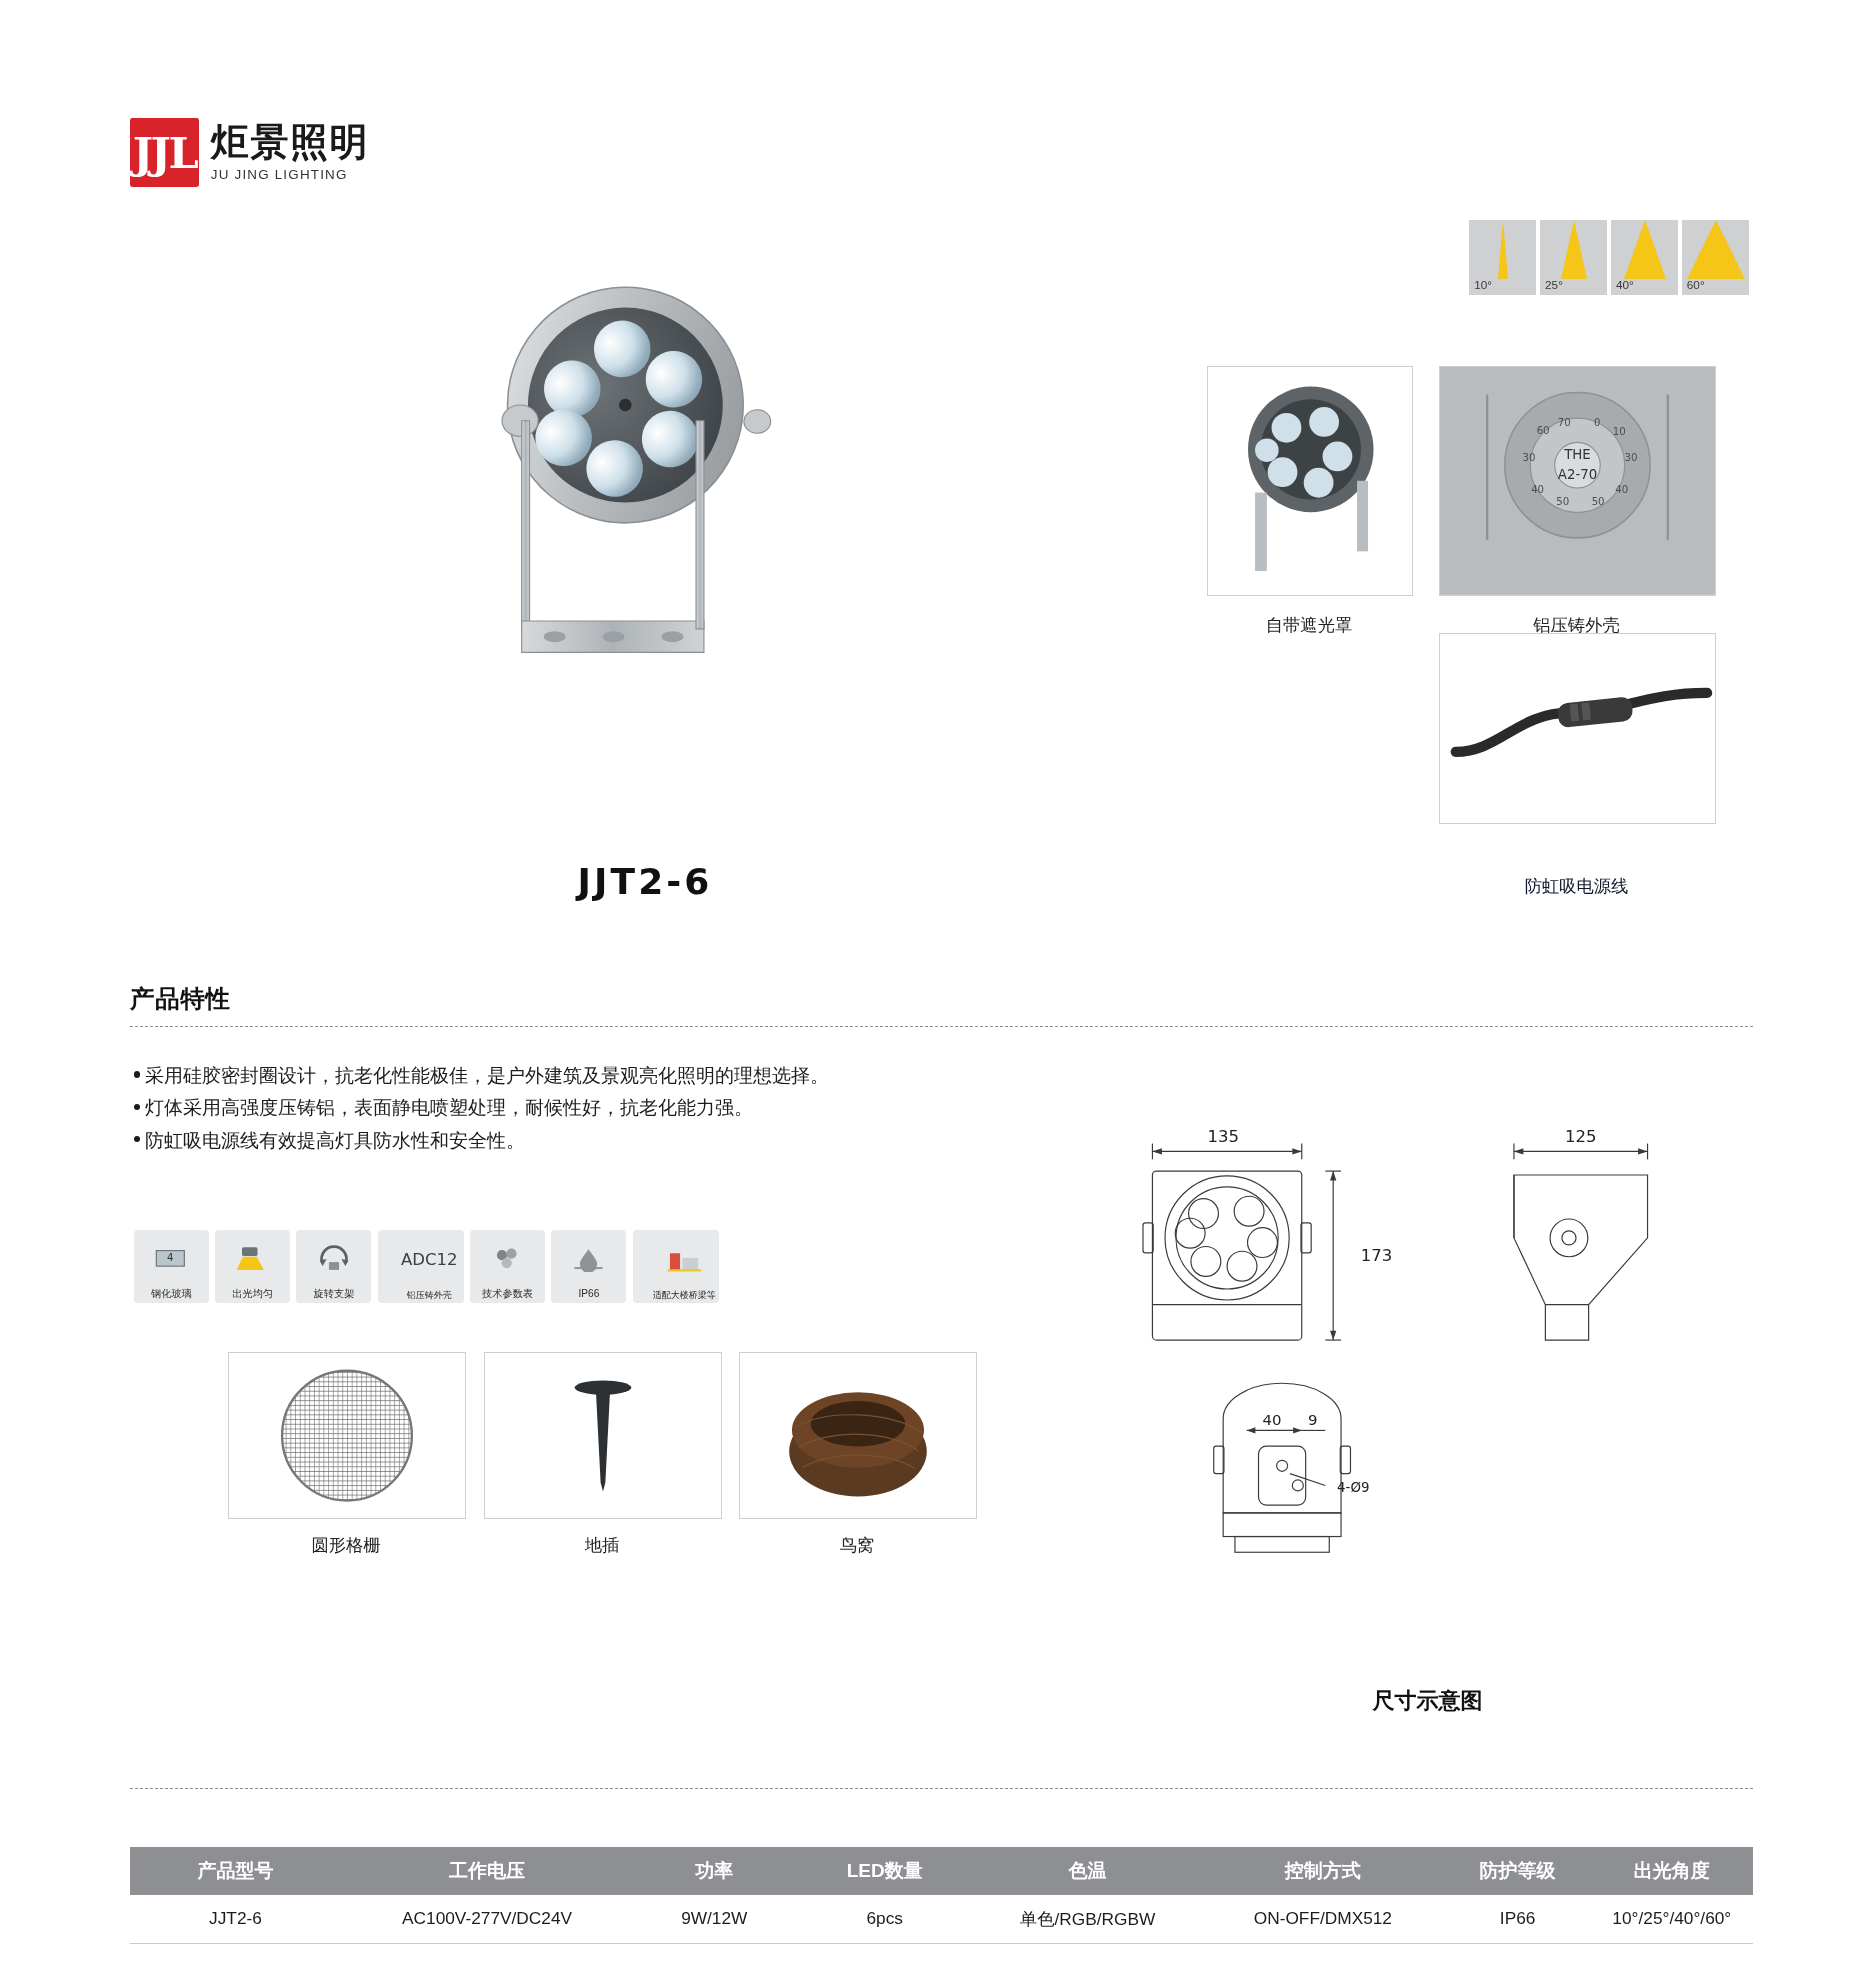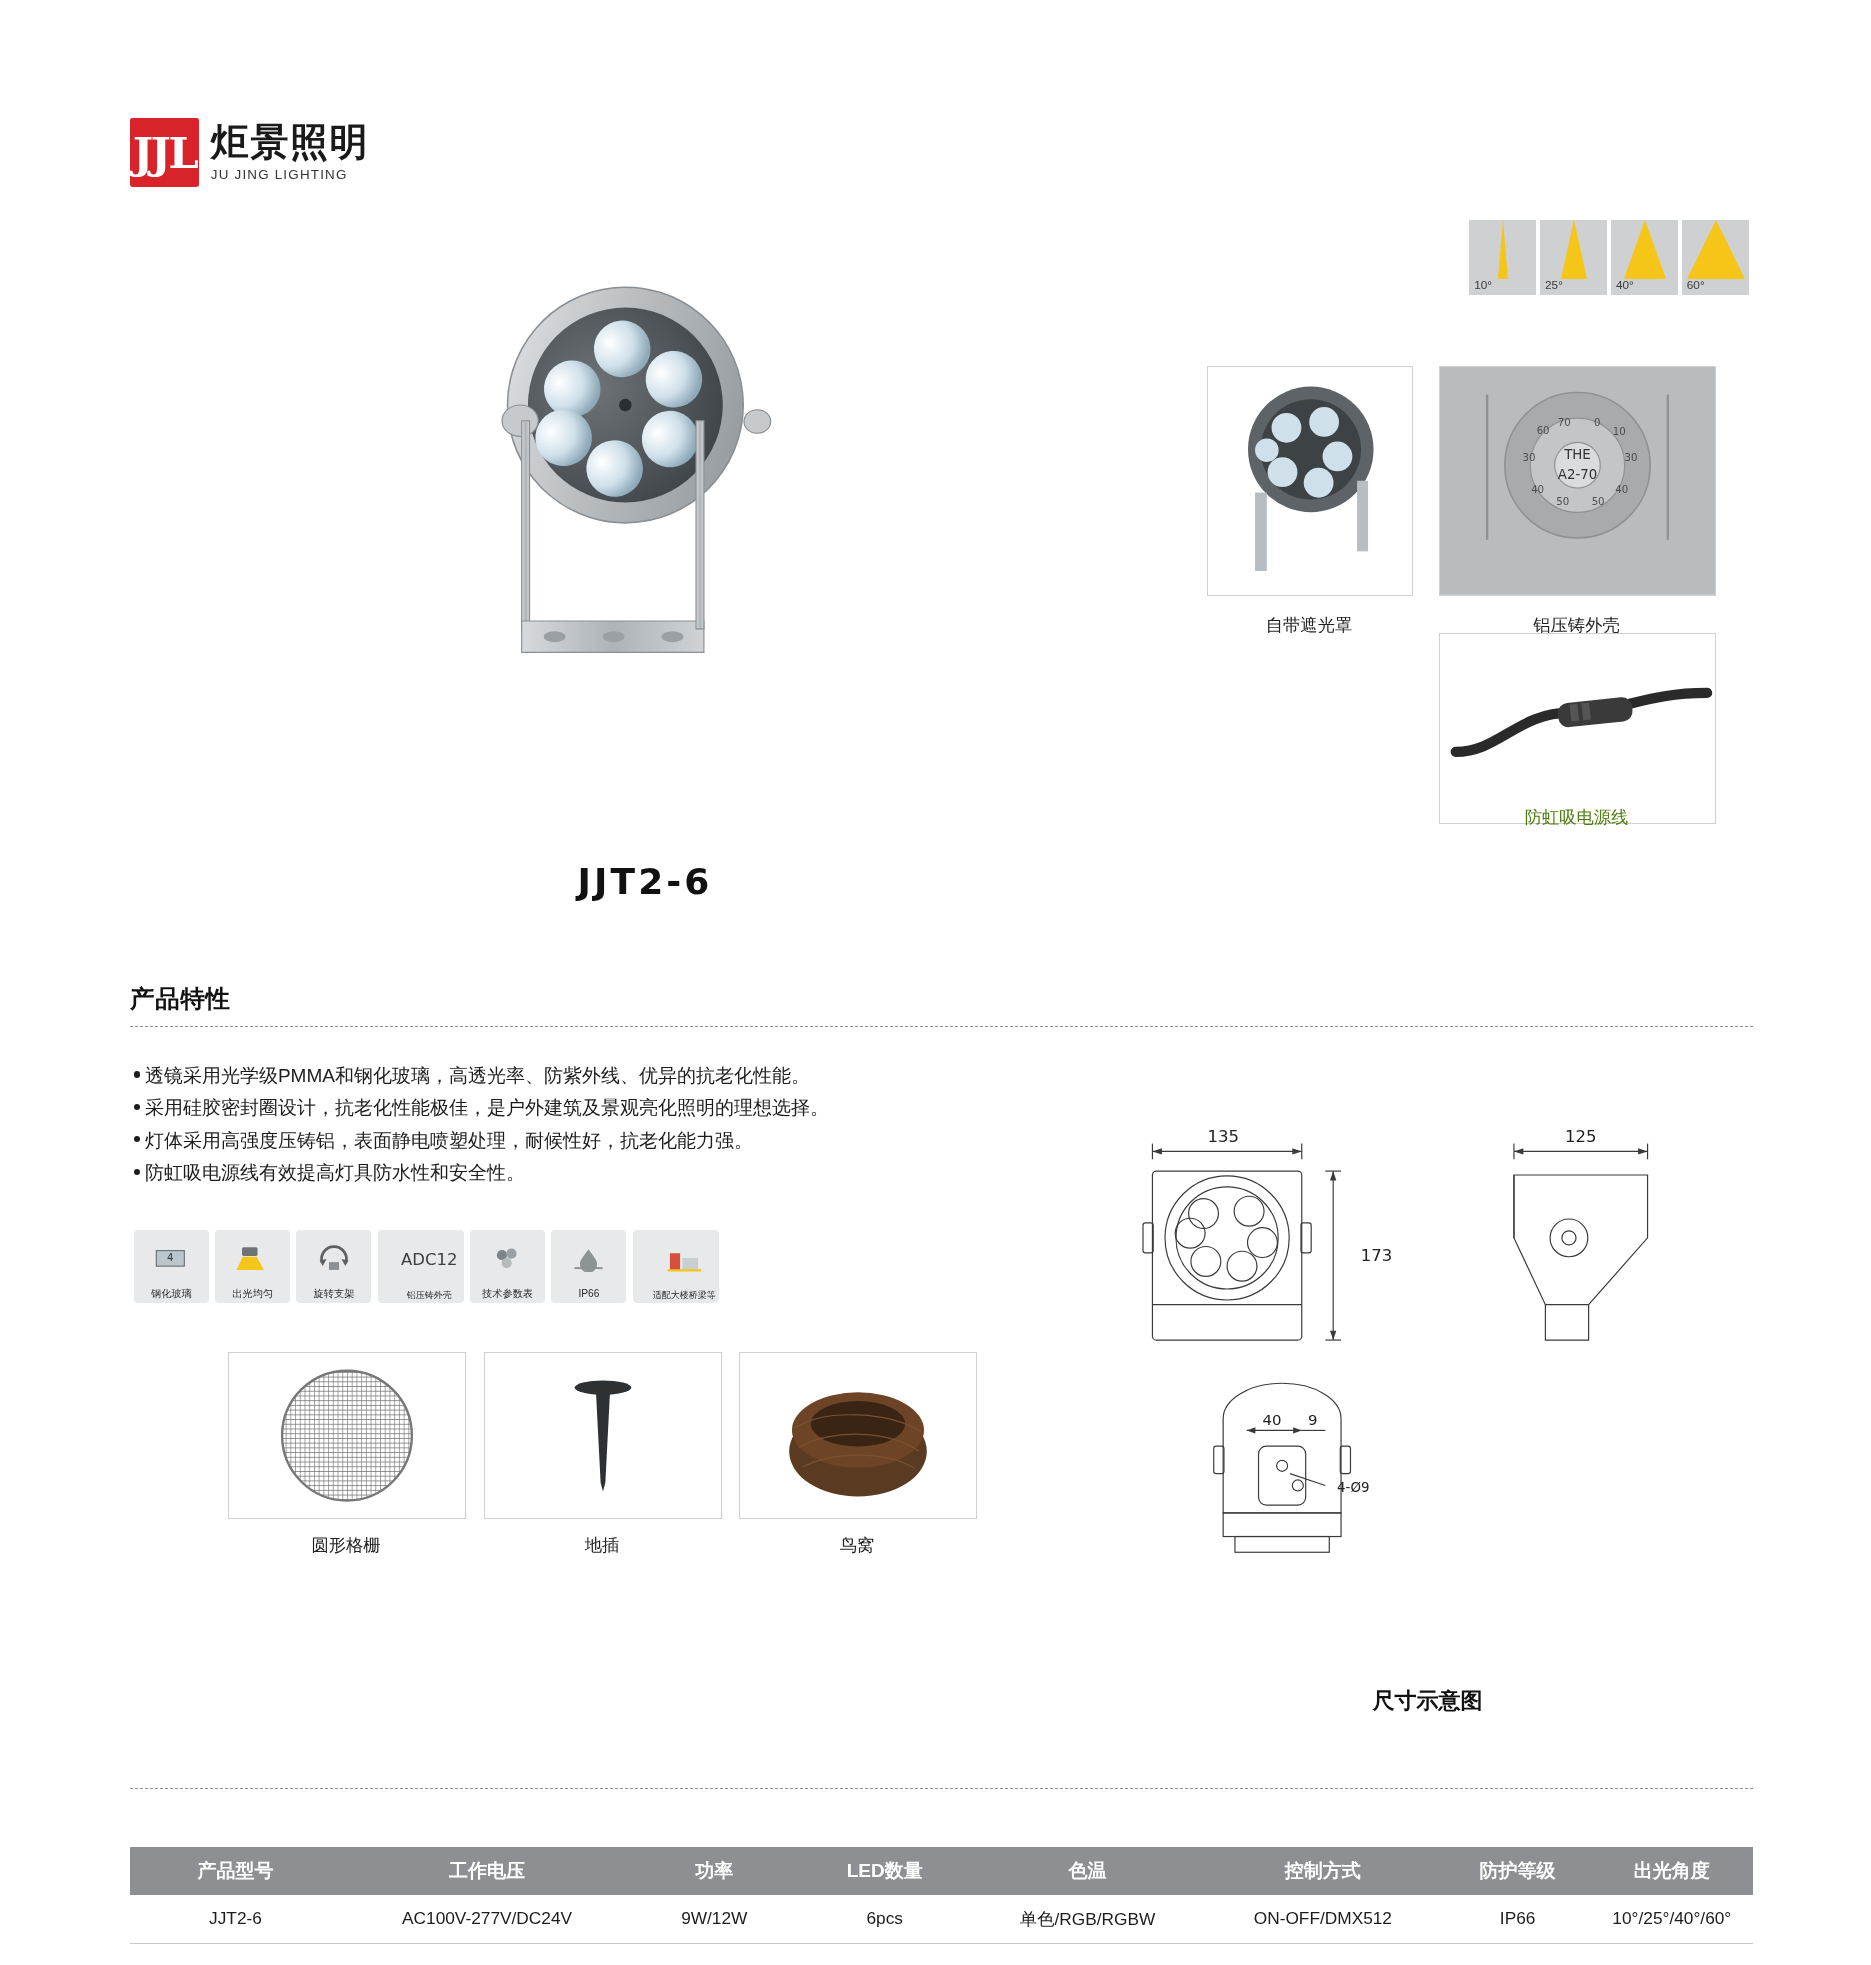--- a/index.html
+++ b/index.html
@@ -30,21 +30,21 @@
   .hero svg{width:100%;height:100%;}
   .hero-name{position:absolute;left:299px;top:861px;width:432px;text-align:center;font-size:36px;font-weight:bold;letter-spacing:3.1px;color:#111;font-family:"DejaVu Sans",sans-serif;}
 
   
   .detail{position:absolute;border:0.8px solid #cfcfcf;background:#fff;}
   .d1{left:1077px;top:366px;width:204px;height:228px;}
   .d2{left:1309px;top:366px;width:275px;height:228px;}
   .d3{left:1309px;top:633px;width:275px;height:189px;}
   .cap1{position:absolute;left:1077px;top:613px;width:204px;text-align:center;font-size:17.3px;color:#222;}
   .cap2{position:absolute;left:1309px;top:613px;width:275px;text-align:center;font-size:17.3px;color:#222;}
-  .cap3{position:absolute;left:1309px;top:805px;width:275px;text-align:center;font-size:17.3px;color:#4d7c0f;}
+  .cap3{position:absolute;left:1309px;top:874px;width:275px;text-align:center;font-size:17.3px;color:#0f172a;}
 
   
   .sect{position:absolute;left:0;width:1623px;}
   .sect .title{font-size:24.4px;font-weight:bold;color:#111;letter-spacing:0.8px;}
   .rule{position:absolute;height:0;border-top:1.2px dashed #8f8f8f;}
 
   
   .bullets{position:absolute;left:3.9px;top:1061px;width:943px;}
   .bullets li{list-style:none;font-size:19px;line-height:1.62;color:#1c1c1c;margin:0 0 1.6px 0;}
   .bullets ul{margin:0;padding:0;}
@@ -218,21 +218,20 @@
   </div>
   <div class="cap3">防虹吸电源线</div>
 
   <div class="sect" style="top:983px;">
     <div class="title">产品特性</div>
   </div>
   <div class="rule" style="left:0px;top:1026px;width:1623px;"></div>
 
   <div class="bullets">
     <ul>
-      <li><span class="dot"></span><span>透镜采用光学级PMMA和钢化玻璃，高透光率、防紫外线、优异的抗老化性能。</span></li>
       <li><span class="dot"></span><span>采用硅胶密封圈设计，抗老化性能极佳，是户外建筑及景观亮化照明的理想选择。</span></li>
       <li><span class="dot"></span><span>灯体采用高强度压铸铝，表面静电喷塑处理，耐候性好，抗老化能力强。</span></li>
       <li><span class="dot"></span><span>防虹吸电源线有效提高灯具防水性和安全性。</span></li>
     </ul>
   </div>
 
   <div class="chips">
     <div class="chip">
       <div class="glyph">
         <svg width="35" height="27.5" viewBox="0 0 90 70" style="font-size:52px">

